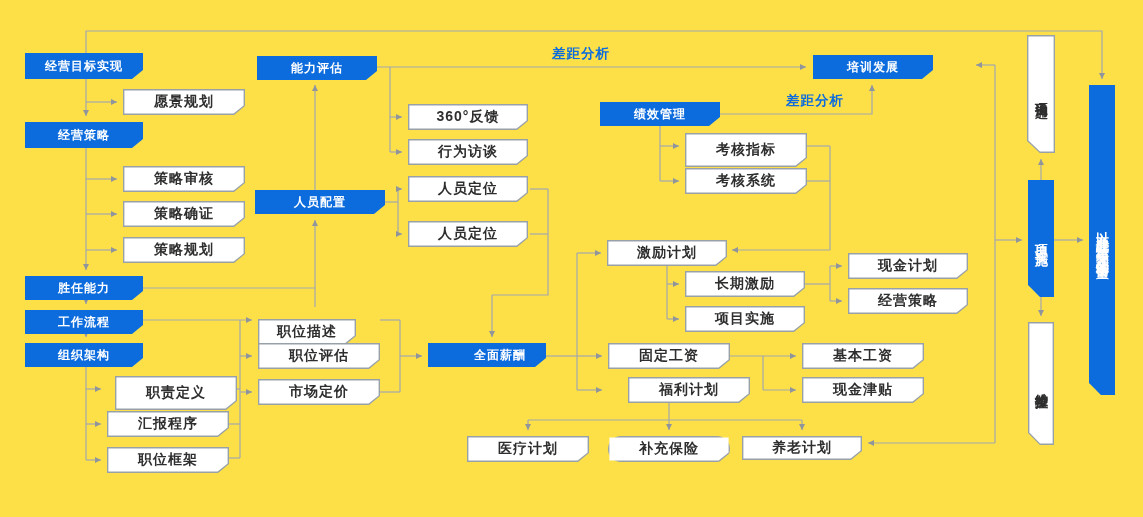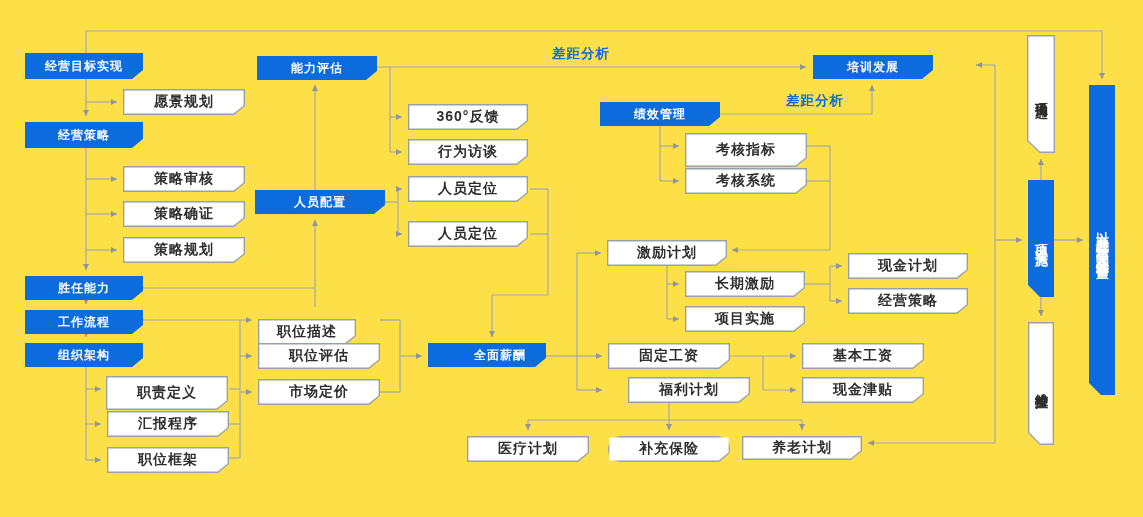--- a/index.html
+++ b/index.html
@@ -162,21 +162,21 @@
       </div>
       <div class="node cut-h blue" style="left: 25px; top: 276px; width: 118px; height: 24px;">
         <span>胜任能力</span>
       </div>
       <div class="node cut-h blue" style="left: 25px; top: 310px; width: 118px; height: 24px;">
         <span>工作流程</span>
       </div>
       <div class="node cut-h blue" style="left: 25px; top: 343px; width: 118px; height: 24px;">
         <span>组织架构</span>
       </div>
-      <div class="node cut-h white" style="left: 106px; top: 376px; width: 122px; height: 34px;">
+      <div class="node cut-h white" style="left: 115px; top: 376px; width: 122px; height: 34px;">
         <div class="inner cut-h">职责定义</div>
       </div>
       <div class="node cut-h white" style="left: 107px; top: 411px; width: 122px; height: 26px;">
         <div class="inner cut-h">汇报程序</div>
       </div>
       <div class="node cut-h white" style="left: 107px; top: 447px; width: 122px; height: 26px;">
         <div class="inner cut-h">职位框架</div>
       </div>
       <div class="node cut-h blue" style="left: 257px; top: 56px; width: 120px; height: 24px;">
         <span>能力评估</span>

